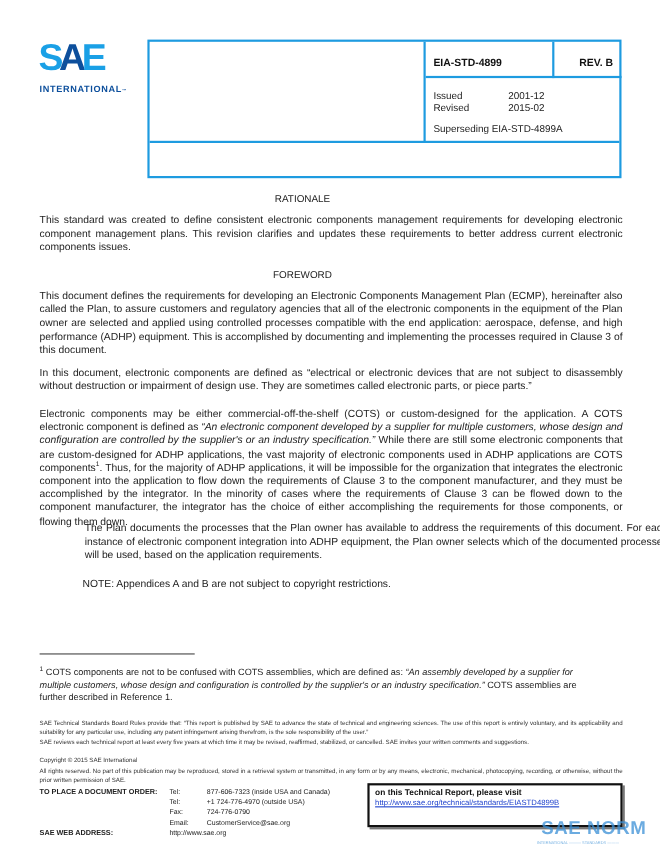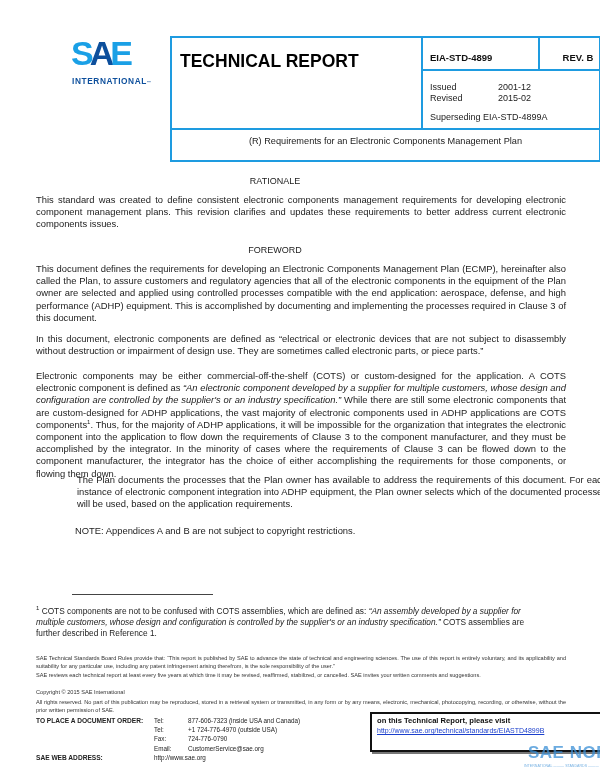--- a/index.html
+++ b/index.html
@@ -1,18 +1,18 @@
 <!DOCTYPE html>
 <html><head>
 <meta charset="utf-8">
 <style>
   html, body { margin:0; padding:0; background:#ffffff; }
   body { width:600px; height:776px; position:relative; overflow:hidden;
          font-family:"Liberation Sans", sans-serif; color:#111; }
-  .abs { position:absolute;margin-left:36px; }
+  .abs { position:absolute; }
   
   .logo { left:35px; top:36px; width:80px; height:50px; }
   .logo-letters { position:absolute; left:0; top:0; font-family:"Liberation Sans", sans-serif;
     font-weight:bold; font-size:34px; letter-spacing:-4px; line-height:34px; }
   .logo-s { color:#1aa0e6; }
   .logo-a { color:#0d4f9c; }
   .logo-e { color:#1aa0e6; }
   .logo-intl { position:absolute; left:1px; top:40px; font-size:8.3px; font-weight:bold;
     color:#0d4f9c; letter-spacing:0.6px; white-space:nowrap; }
 
@@ -56,31 +56,29 @@
   </div>
   <div class="logo-intl"><span>INTERNATIONAL</span><span style="font-size:4px">™</span></div>
 </div>
 
 <div class="abs hbox">
   <div class="vline" style="left:249px; top:0; width:2px; height:91px;"></div>
   <div class="vline" style="left:366px; top:0; width:2px; height:33px;"></div>
   <div class="hline" style="left:251px; top:31px; width:178px; height:2px;"></div>
   <div class="hline" style="left:0; top:90px; width:100%; height:2px;"></div>
 
-  <div class="tr-title">TECHNICAL REPORT</div>
   <div class="docnum">EIA-STD-4899</div>
   <div class="rev">REV. B</div>
 
   <div class="meta" style="left:258px; top:44px;">Issued</div>
   <div class="meta" style="left:326px; top:44px;">2001-12</div>
   <div class="meta" style="left:258px; top:55px;">Revised</div>
   <div class="meta" style="left:326px; top:55px;">2015-02</div>
   <div class="meta" style="left:258px; top:74px;">Superseding EIA-STD-4899A</div>
 
-  <div class="subtitle">(R) Requirements for an Electronic Components Management Plan</div>
 </div>
 
 <div class="heading" style="top:176px;">RATIONALE</div>
 <div class="para" style="top:194px;">This standard was created to define consistent electronic components management requirements for developing electronic component management plans.  This revision clarifies and updates these requirements to better address current electronic components issues.</div>
 
 <div class="heading" style="top:245px;">FOREWORD</div>
 <div class="para" style="top:263px;">This document defines the requirements for developing an Electronic Components Management Plan (ECMP), hereinafter also called the Plan, to assure customers and regulatory agencies that all of the electronic components in the equipment of the Plan owner are selected and applied using controlled processes compatible with the end application: aerospace, defense, and high performance (ADHP) equipment.  This is accomplished by documenting and implementing the processes required in Clause 3 of this document.</div>
 <div class="para" style="top:333px;">In this document, electronic components are defined as “electrical or electronic devices that are not subject to disassembly without destruction or impairment of design use. They are sometimes called electronic parts, or piece parts.”</div>
 <div class="para" style="top:370px;"><span>Electronic components may be either commercial-off-the-shelf (COTS) or custom-designed for the application. A COTS electronic component is defined as </span><i>“An electronic component developed by a supplier for multiple customers, whose design and configuration are controlled by the supplier's or an industry specification.”</i><span> While there are still some electronic components that are custom-designed for ADHP applications, the vast majority of electronic components used in ADHP applications are COTS components</span><sup>1</sup><span>.  Thus, for the majority of ADHP applications, it will be impossible for the organization that integrates the electronic component into the application to flow down the requirements of Clause 3 to the component manufacturer, and they must be accomplished by the integrator.  In the minority of cases where the requirements of Clause 3 can be flowed down to the component manufacturer, the integrator has the choice of either accomplishing the requirements for those components, or flowing them down.</span></div>
 <div class="para" style="top:474px;margin-left:41px;">The Plan documents the processes that the Plan owner has available to address the requirements of this document.  For each instance of electronic component integration into ADHP equipment, the Plan owner selects which of the documented processes will be used, based on the application requirements.</div>

